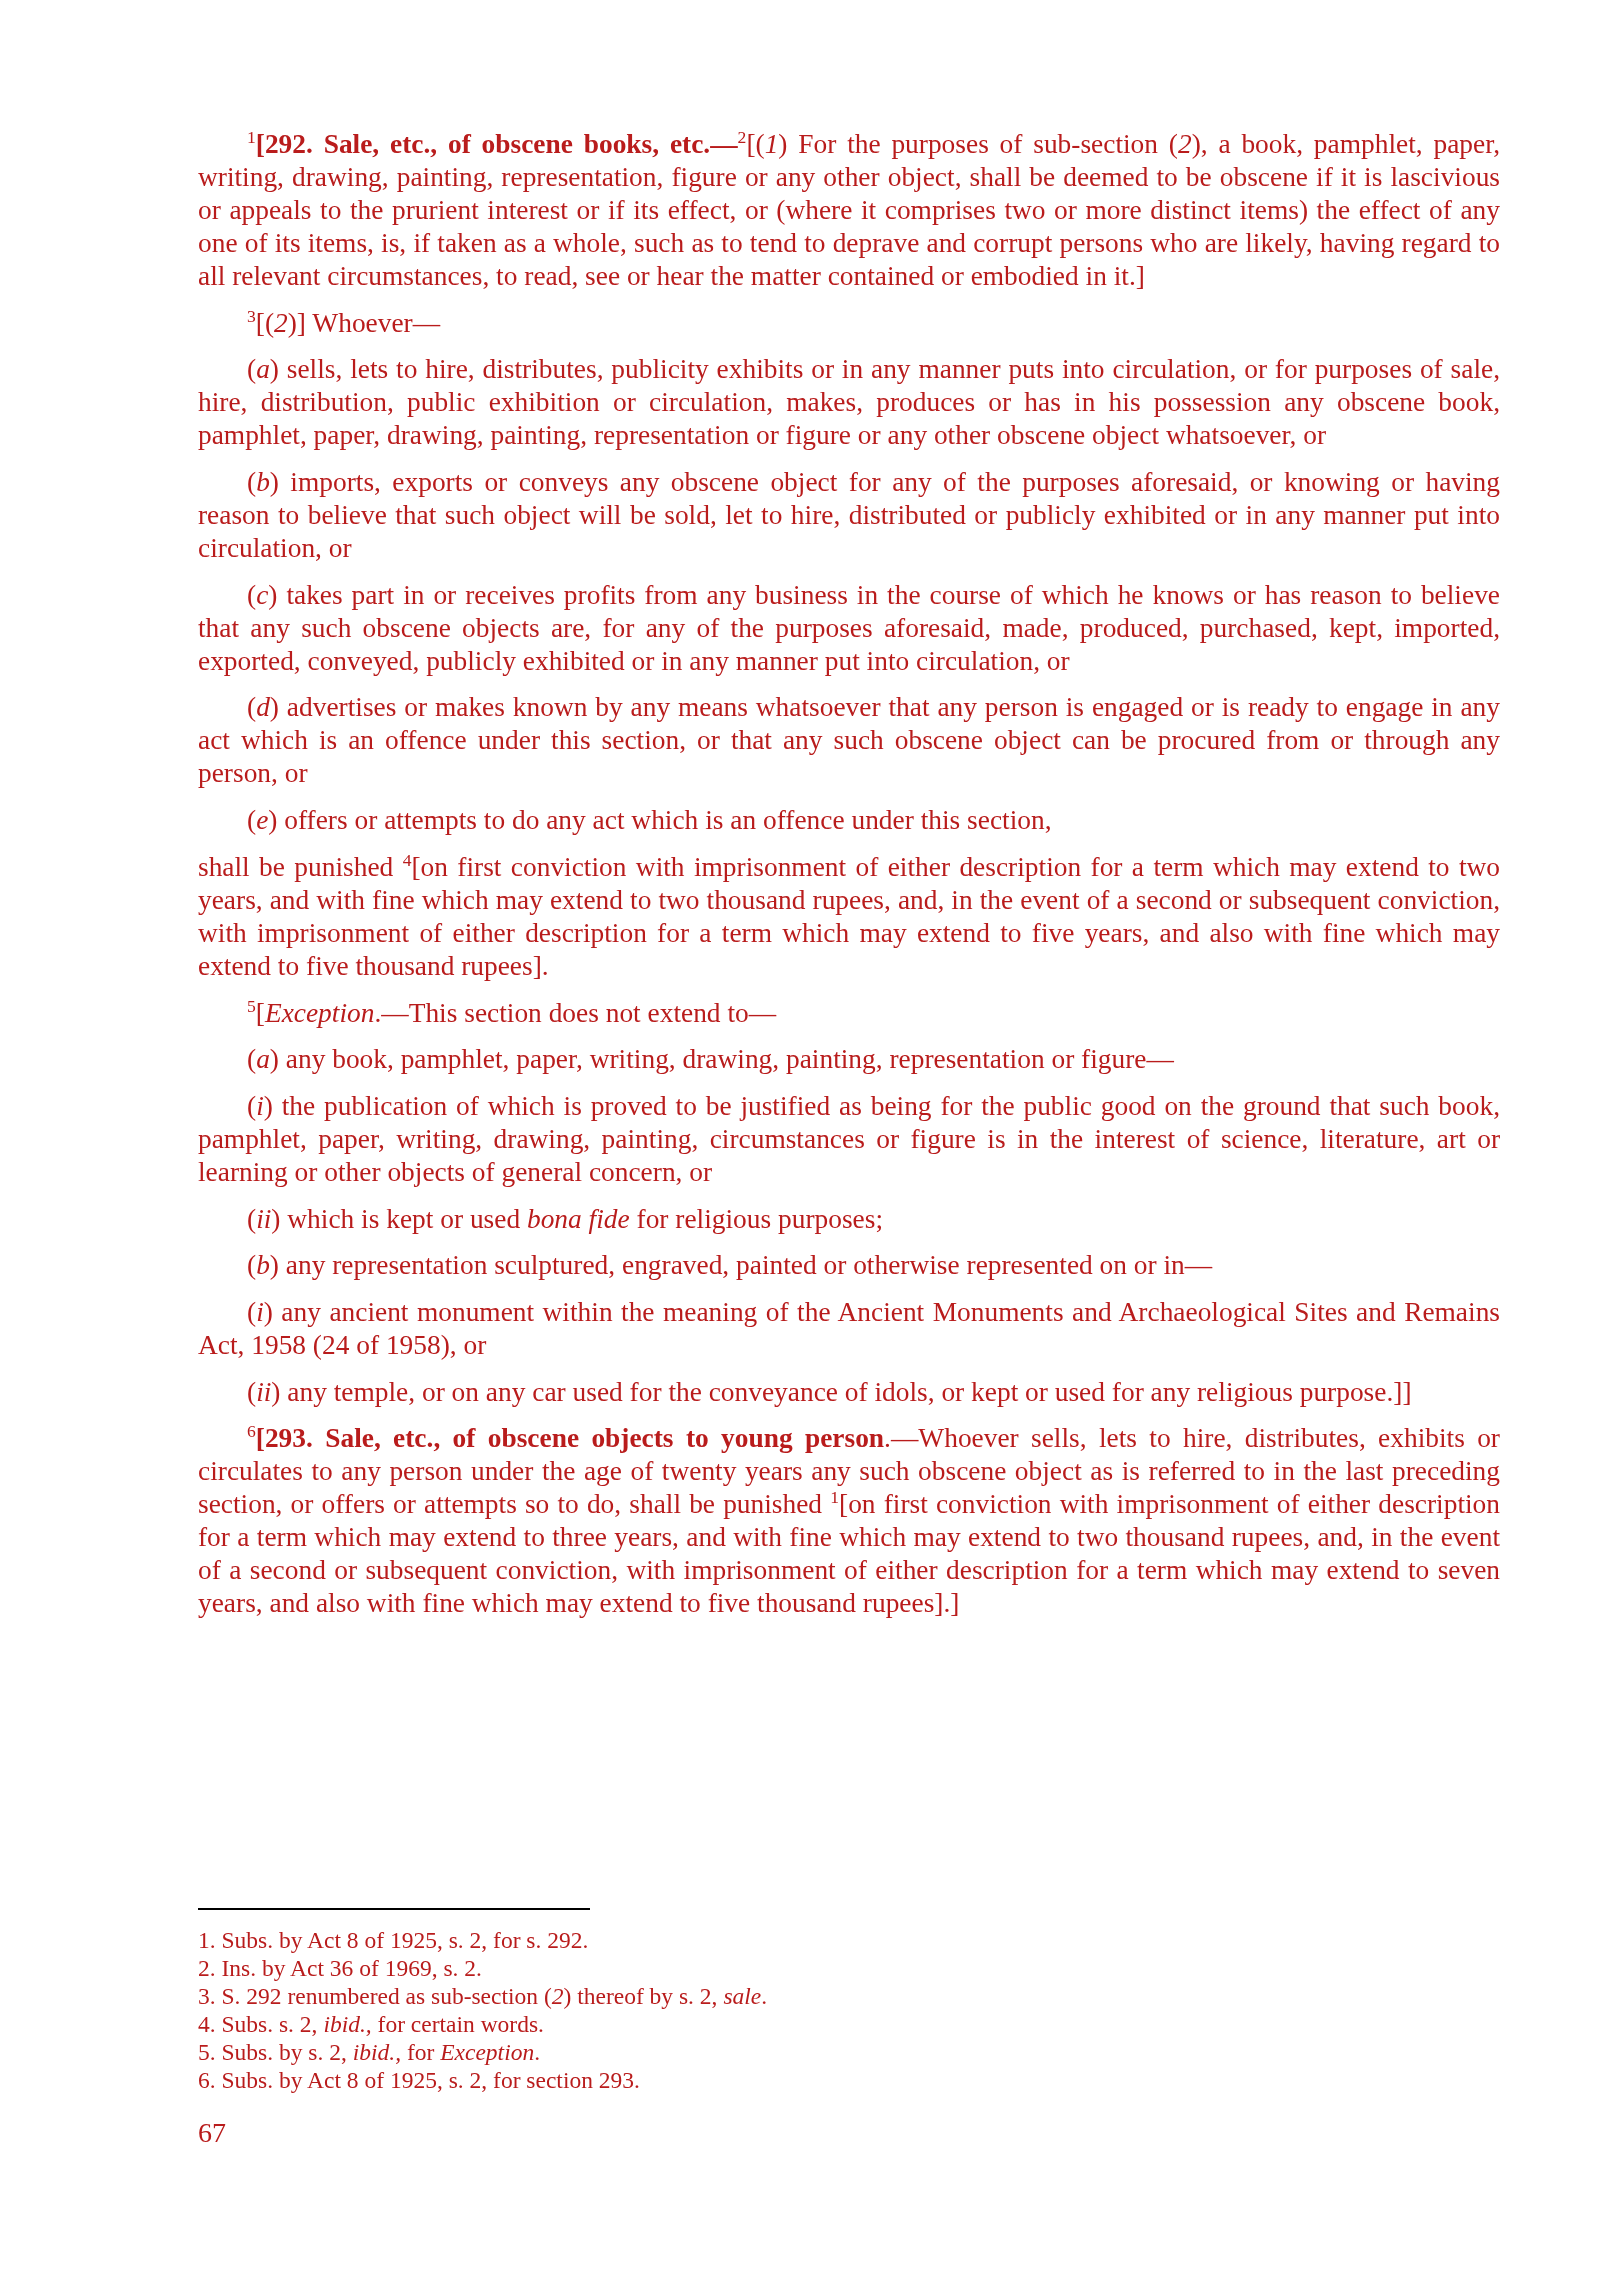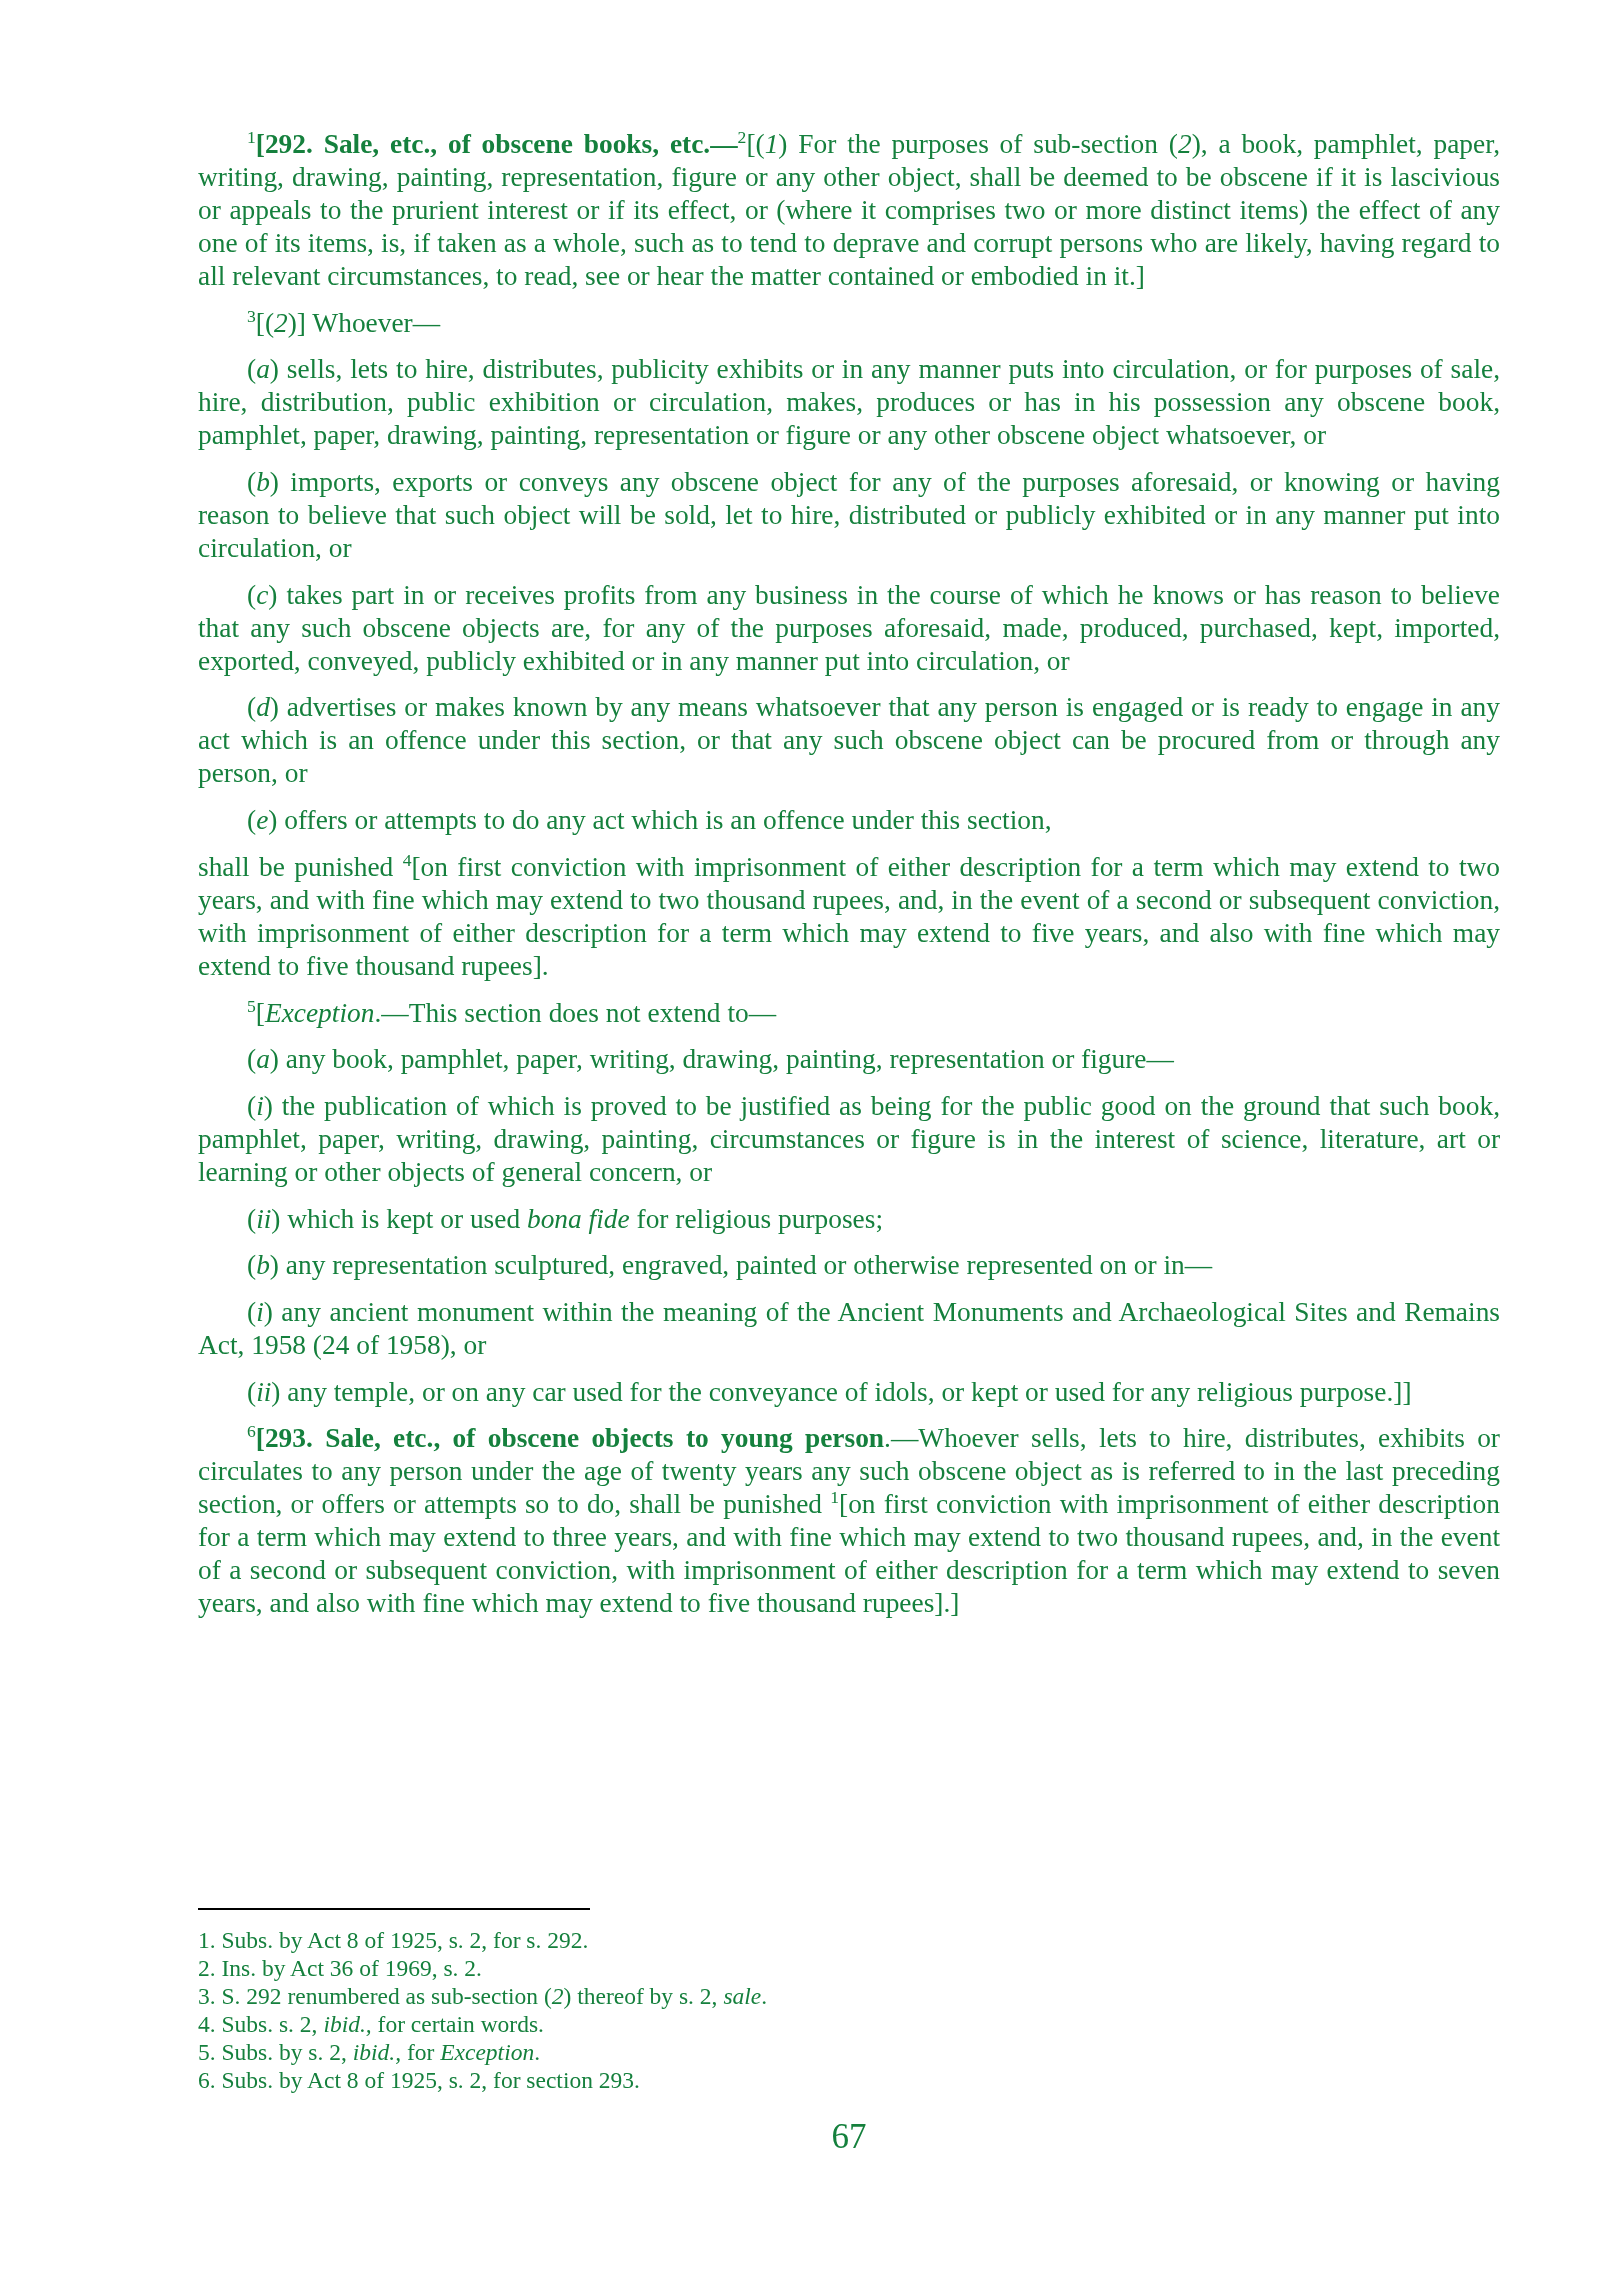--- a/index.html
+++ b/index.html
@@ -5,21 +5,21 @@
   html, body {
     margin: 0;
     padding: 0;
     background: #e8e8e8;
   }
   .page {
     position: relative;
     width: 1621px;
     height: 2293px;
     background: #ffffff;
-    color: #15803d;
+    color: #b91c1c;
     font-family: "Liberation Serif", serif;
     margin: 0 auto;
     overflow: hidden;
   }
   .content {
     position: absolute;
     left: 198px;
     top: 128px;
     width: 1302px;
   }
@@ -53,22 +53,22 @@
     height: 0;
     border-top: 2.9px solid #000000;
     margin-bottom: 15.7px;
   }
   p.footnote { margin: 0; }
   .page-num {
     position: absolute;
     top: 2117px;
     left: 198px;
     width: 1302px;
-    text-align: center;
-    font-size: 35px;
+    text-align: left;
+    font-size: 28px;
     font-family: Liberation Serif, serif;
   }
 </style>
 </head>
 <body>
 
 <div class="page">
   <div class="content">
       <p class="para indent"><sup class="ref">1</sup><b>[292. Sale, etc., of obscene books, etc.—</b><sup class="ref">2</sup><span>[(</span><i>1</i><span>) For the purposes of sub-section (</span><i>2</i><span>), a book, pamphlet, paper, writing, drawing, painting, representation, figure or any other object, shall be deemed to be obscene if it is lascivious or appeals to the prurient interest or if its effect, or (where it comprises two or more distinct items) the effect of any one of its items, is, if taken as a whole, such as to tend to deprave and corrupt persons who are likely, having regard to all relevant circumstances, to read, see or hear the matter contained or embodied in it.]</span></p>
       <p class="para indent"><sup class="ref">3</sup><span>[(</span><i>2</i><span>)] Whoever—</span></p>

